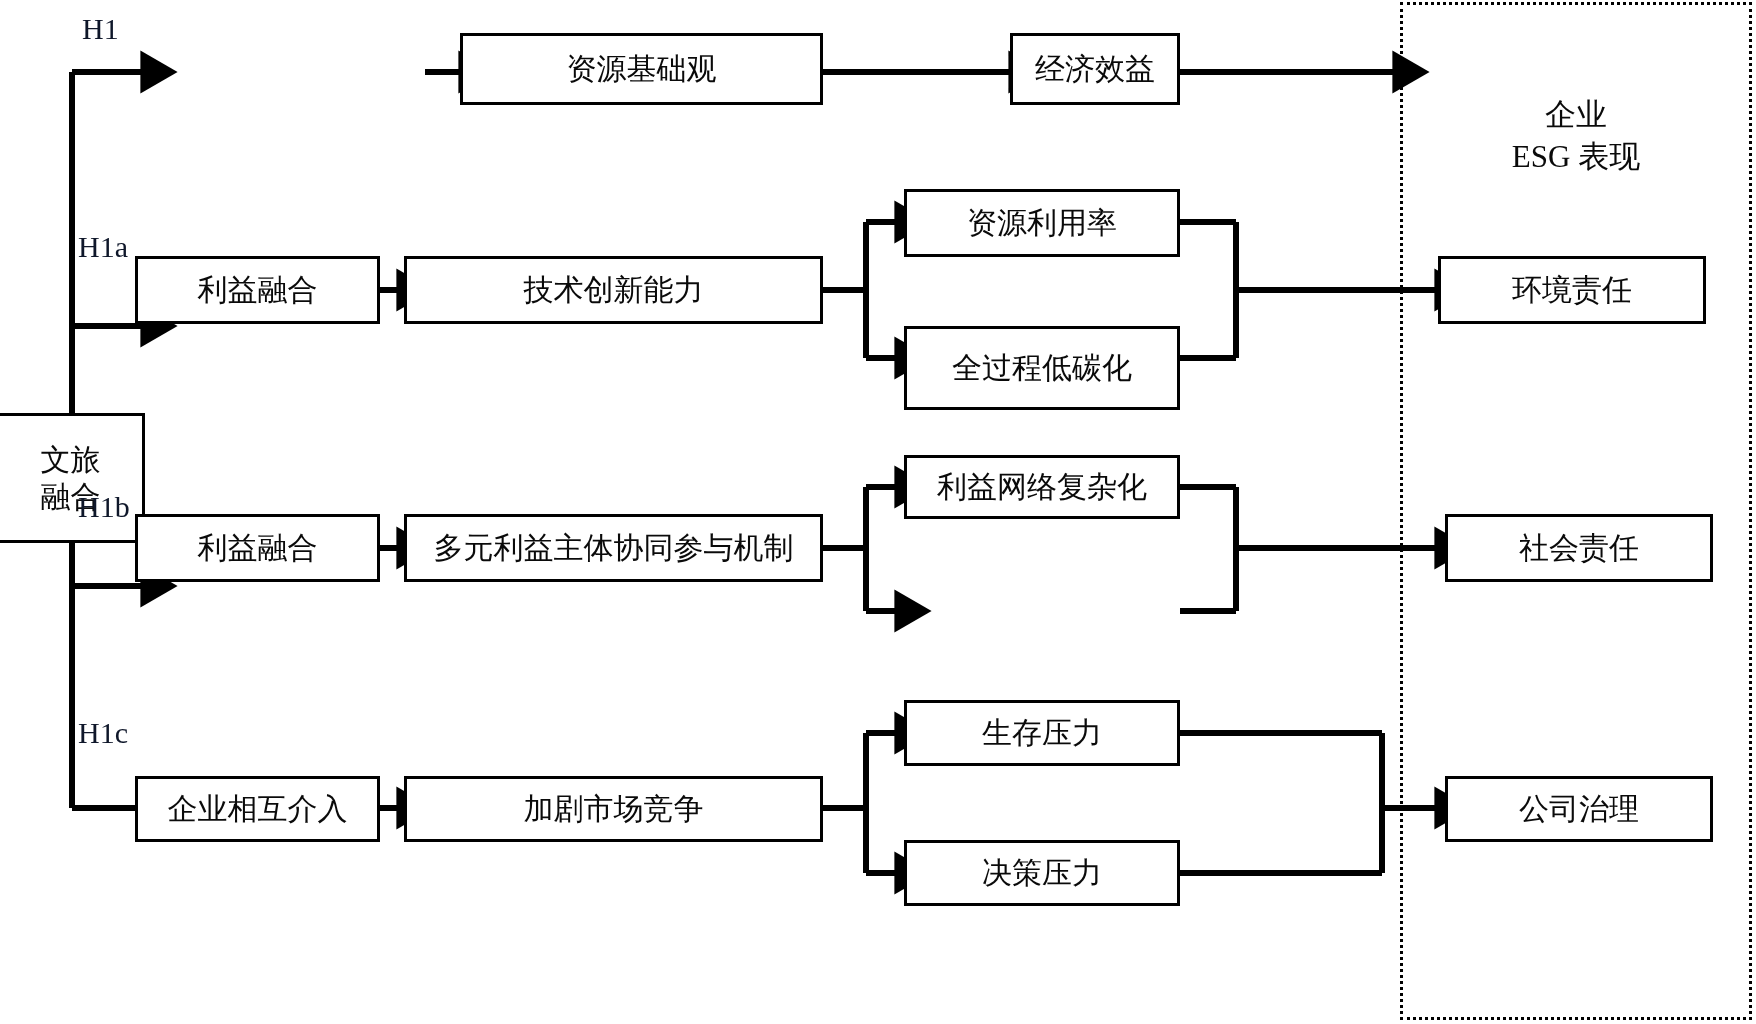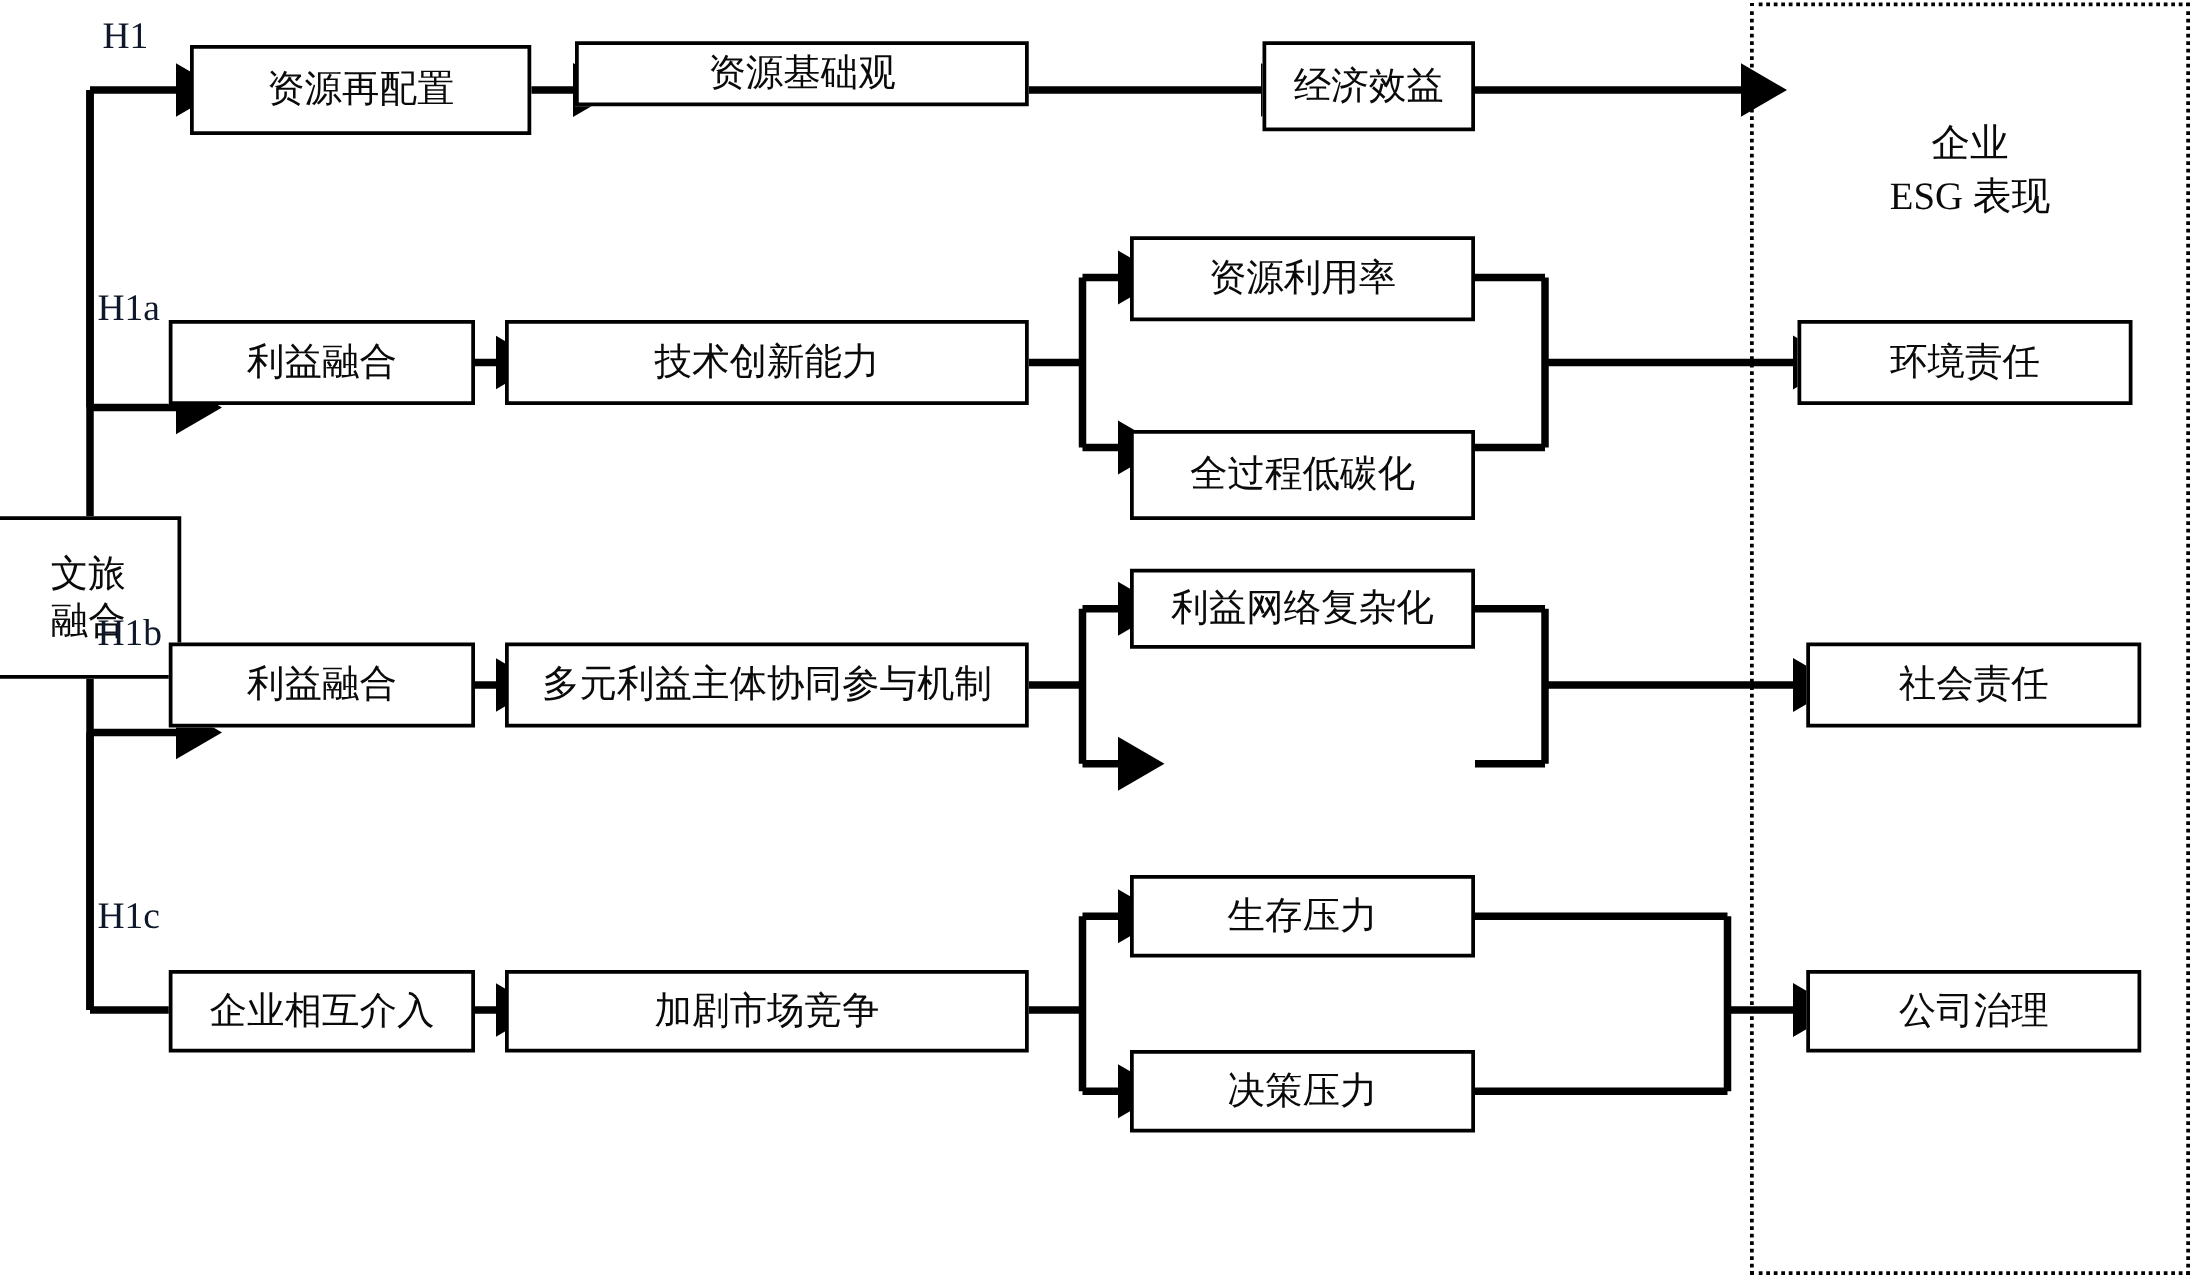--- a/index.html
+++ b/index.html
@@ -136,40 +136,37 @@
   <div class="node" style="left:-4px; top:413px; width:149px; height:130px; font-size:30px;">
     <span>文旅
 融合</span>
   </div>
 
   <div class="hlabel" style="left:82px; top:12px;"><span>H1</span></div>
   <div class="hlabel" style="left:78px; top:230px;"><span>H1a</span></div>
   <div class="hlabel" style="left:78px; top:490px;"><span>H1b</span></div>
   <div class="hlabel" style="left:78px; top:716px;"><span>H1c</span></div>
 
-  <div class="node" style="left:152px; top:36px; width:273px; height:72px;">
-    <span>资源再配置</span>
-  </div>
-  <div class="node" style="left:460px; top:33px; width:363px; height:52px;">
+  <div class="node" style="left:460px; top:33px; width:363px; height:72px;">
     <span>资源基础观</span>
   </div>
   <div class="node" style="left:1010px; top:33px; width:170px; height:72px;">
     <span>经济效益</span>
   </div>
 
   <div class="node" style="left:135px; top:256px; width:245px; height:68px;">
     <span>利益融合</span>
   </div>
   <div class="node" style="left:404px; top:256px; width:419px; height:68px;align-items:center;">
     <span>技术创新能力</span>
   </div>
   <div class="node" style="left:904px; top:189px; width:276px; height:68px;">
     <span>资源利用率</span>
   </div>
-  <div class="node" style="left:904px; top:344px; width:276px; height:72px;">
+  <div class="node" style="left:904px; top:326px; width:276px; height:84px;">
     <span>全过程低碳化</span>
   </div>
 
   <div class="node" style="left:135px; top:514px; width:245px; height:68px;">
     <span>利益融合</span>
   </div>
   <div class="node" style="left:404px; top:514px; width:419px; height:68px;">
     <span>多元利益主体协同参与机制</span>
   </div>
   <div class="node" style="left:904px; top:455px; width:276px; height:64px;">

